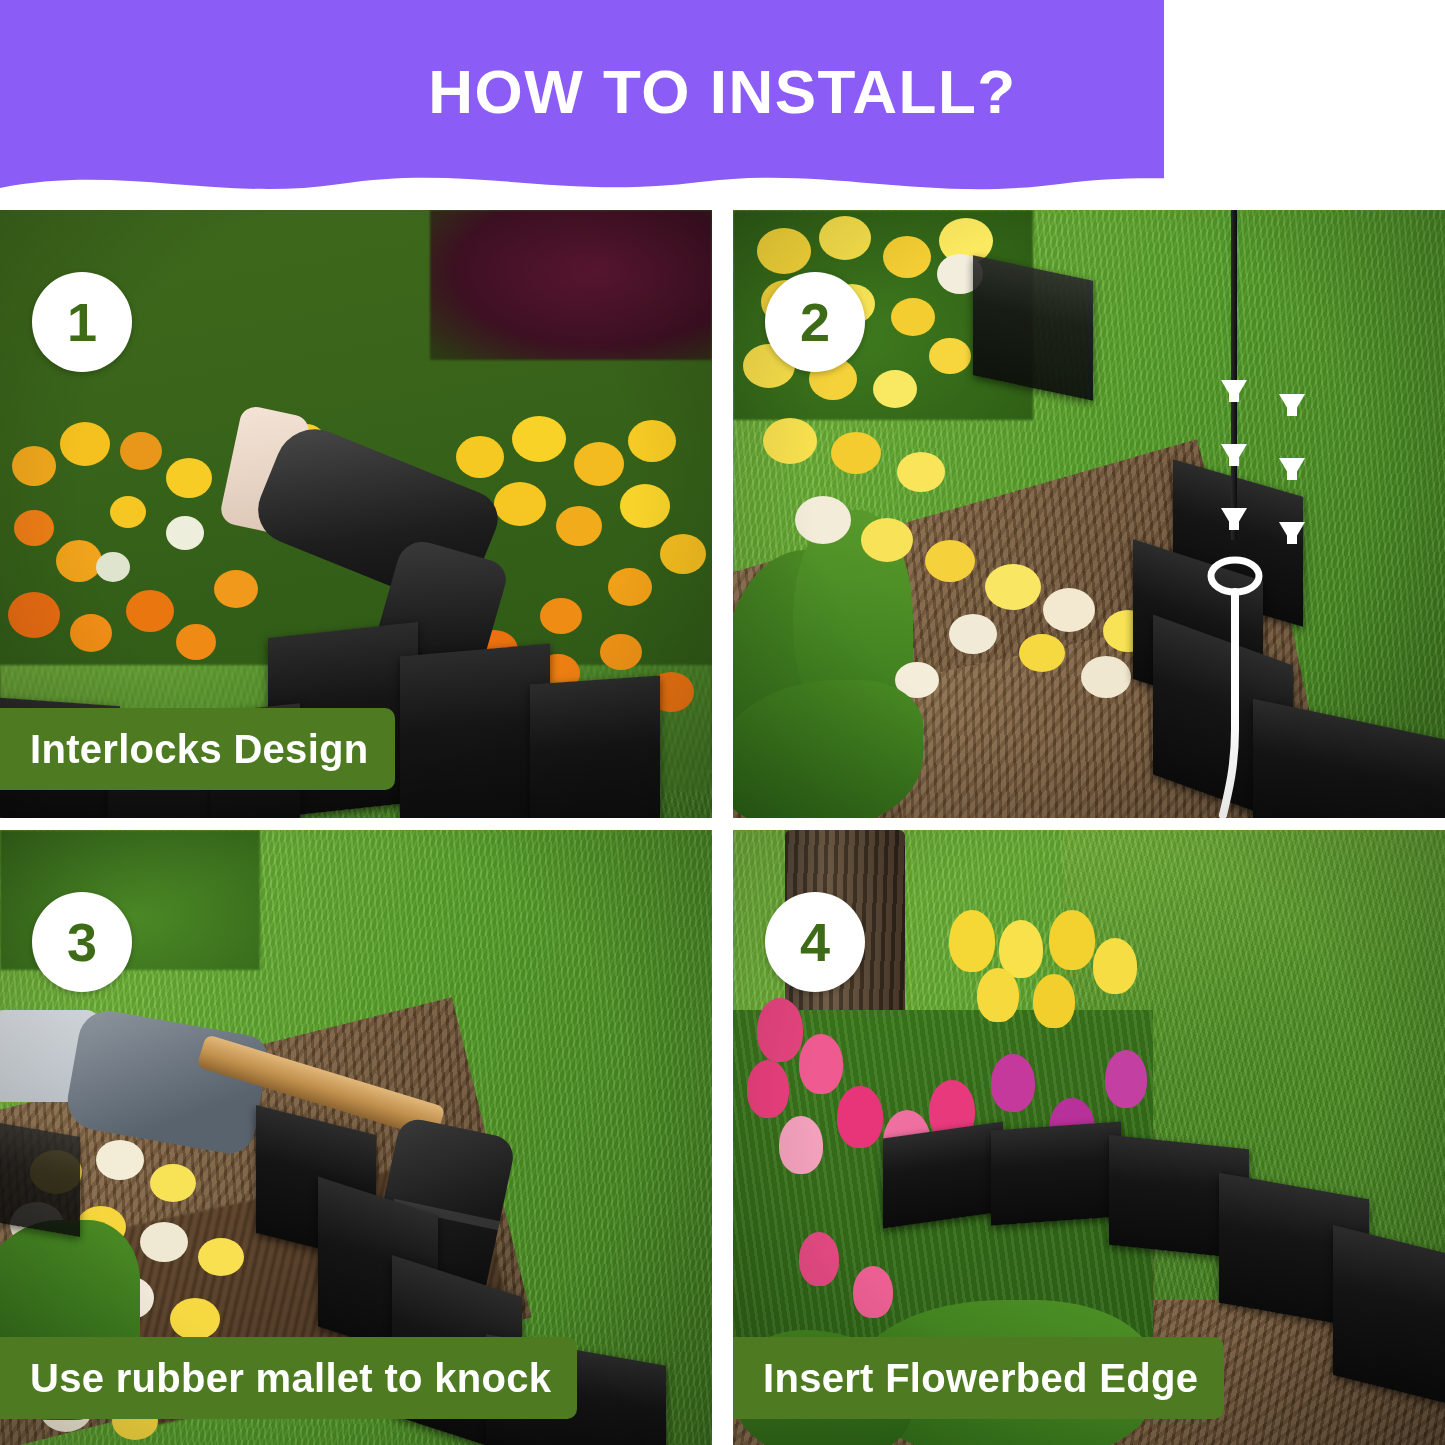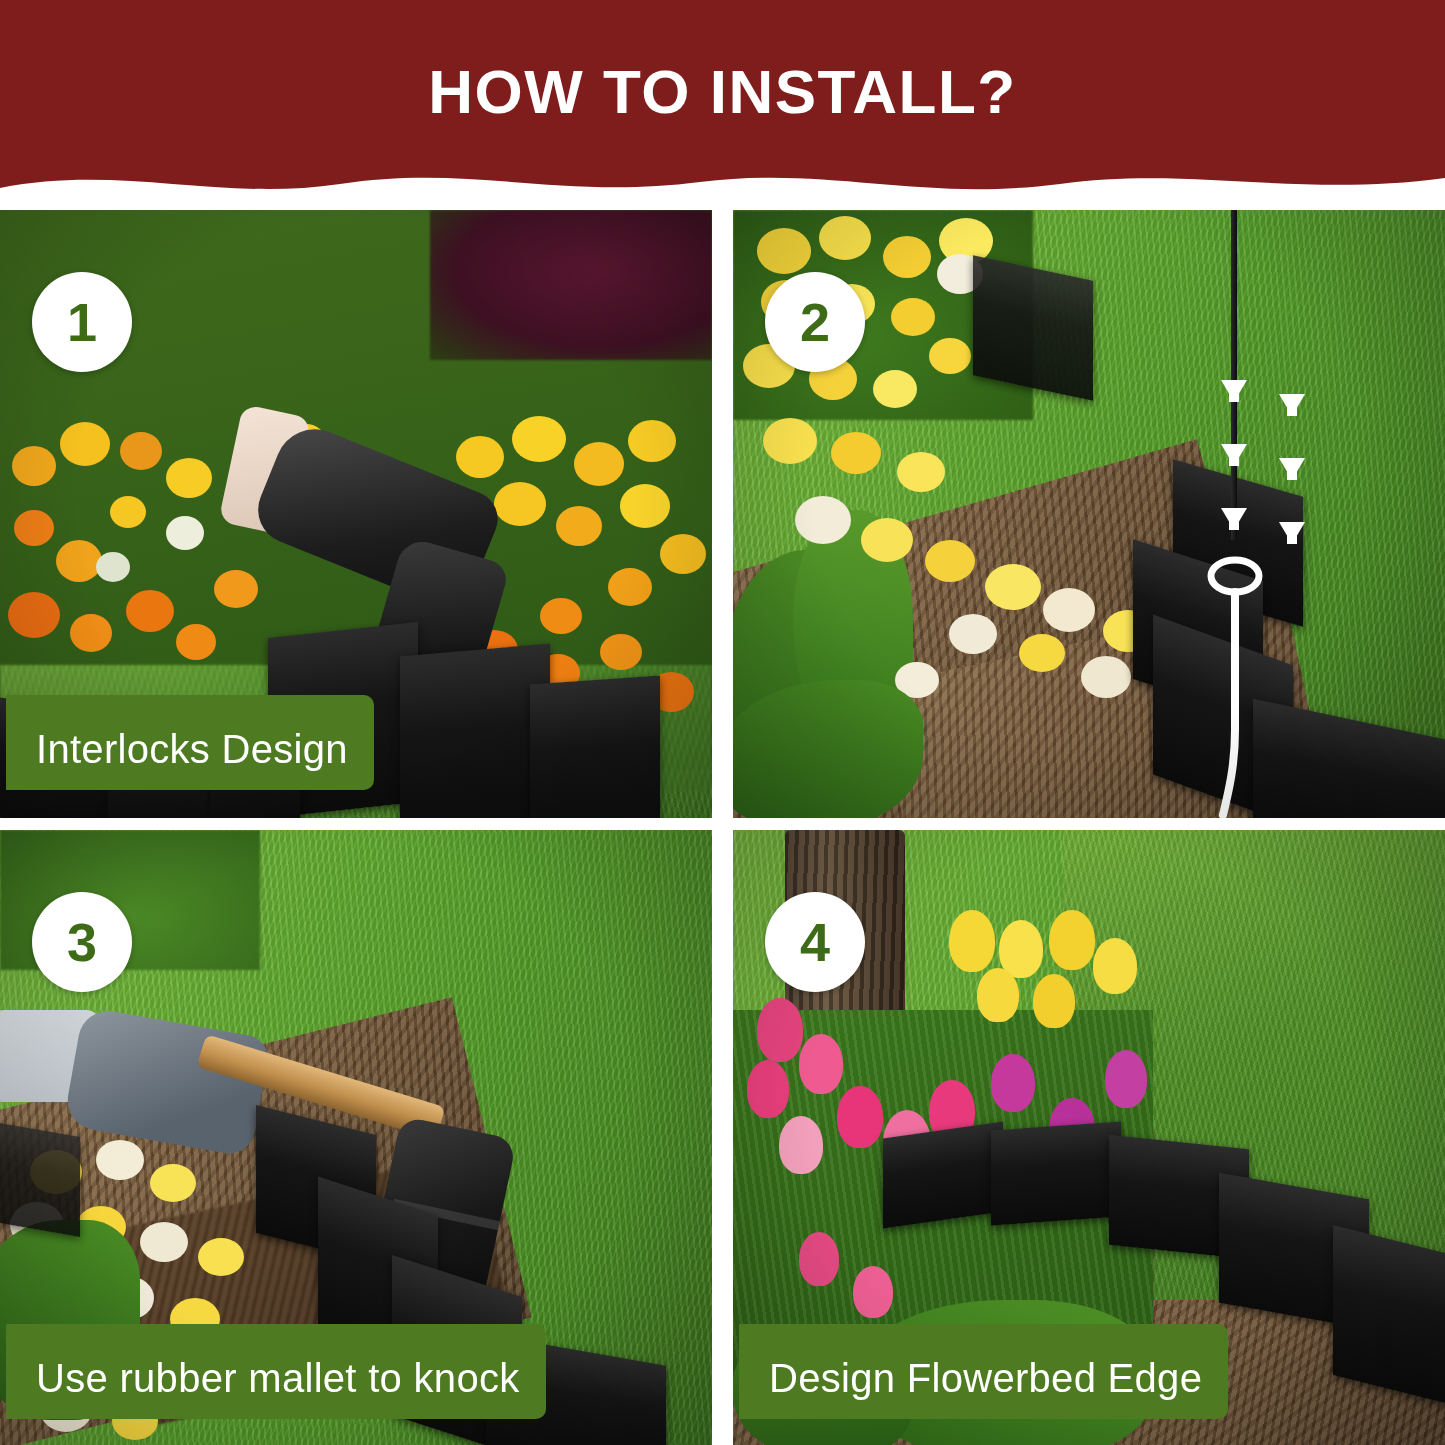--- a/index.html
+++ b/index.html
@@ -12,22 +12,22 @@
   .page {
     position: relative;
     width: 1445px; height: 1445px;
     background: #ffffff;
   }
 
   
   .header {
     position: absolute;
     left: 0; top: 0;
-    width: 1445px; height: 200px;
-    background: #7f1d1d;
+    width: 1164px; height: 200px;
+    background: #8b5cf6;
     overflow: hidden;
   }
   .header-title {
     position: absolute;
     left: 0; top: 56px;
     width: 1445px;
     text-align: center;
     color: #ffffff;
     font-size: 62px;
     font-weight: bold;
@@ -73,28 +73,27 @@
     z-index: 6;
   }
 
   
   .caption {
     position: absolute;
     left: 0; bottom: 28px;
     background: #4e7a22;
     color: #ffffff;
     font-size: 40px;
-    font-weight: normal;
-    padding: 32px 26px 18px 30px;
+    font-weight: bold;
+    padding: 19px 26px 18px 30px;
     border-top-right-radius: 10px;
     border-bottom-right-radius: 10px;
     white-space: nowrap;
     z-index: 6;
     letter-spacing: .3px;
-    margin-left: 6px;
   }
   .p3 .caption, .p4 .caption { bottom: 26px; }
 
   
   .layer { position: absolute; }
 
   
   .grass-a {
     background:
       repeating-linear-gradient(78deg, rgba(255,255,255,.07) 0 2px, rgba(0,0,0,.06) 2px 5px),
@@ -398,17 +397,17 @@
         <div class="layer edging" style="left:376px;top:312px;width:140px;height:110px;transform:skewY(6deg);"></div>
         <div class="layer edging" style="left:486px;top:356px;width:150px;height:130px;transform:skewY(10deg);"></div>
         <div class="layer edging" style="left:600px;top:410px;width:120px;height:150px;transform:skewY(14deg);"></div>
 
         <div class="layer" style="left:120px;top:470px;width:300px;height:160px;background:linear-gradient(20deg,#2e6a17,#4f9226);border-radius:50% 40% 40% 50%;"></div>
         <div class="layer" style="left:0;top:500px;width:180px;height:130px;background:linear-gradient(340deg,#2a6215,#468a22);border-radius:40% 60% 40% 50%;"></div>
 
         <div class="vignette"></div>
       </div>
       <div class="badge">4</div>
-      <div class="caption">Design Flowerbed Edge</div>
+      <div class="caption">Insert Flowerbed Edge</div>
     </div>
 
   </div>
 </div>
 
 </body></html>

